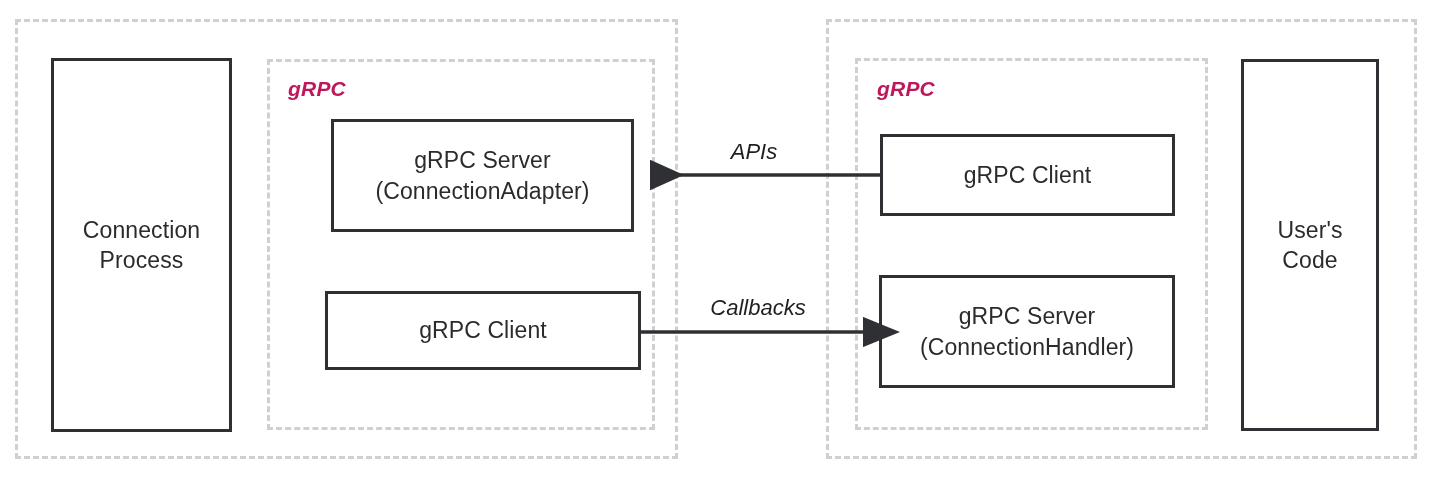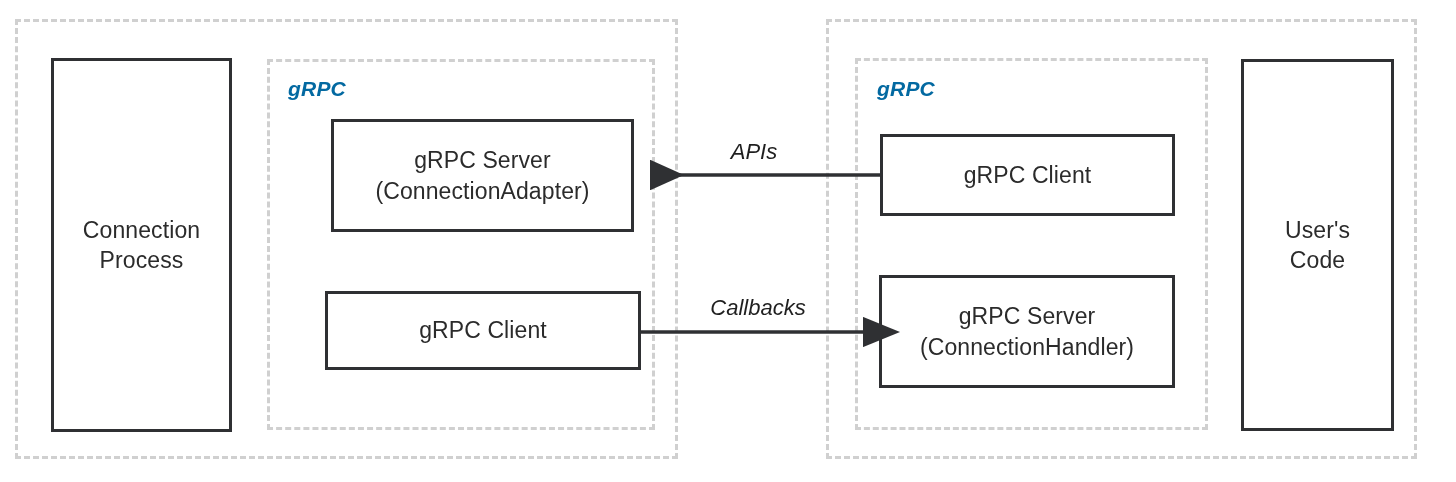--- a/index.html
+++ b/index.html
@@ -40,21 +40,21 @@
     letter-spacing: 0.1px;
     white-space: pre-line;
   }
 
   
   .zone-label {
     position: absolute;
     font-style: italic;
     font-weight: bold;
     font-size: 21px;
-    color: #0369a1;
+    color: #be185d;
     letter-spacing: 0.2px;
     white-space: nowrap;
   }
 
   
   .edge-label {
     position: absolute;
     font-style: italic;
     font-size: 22px;
     color: #1f1f1f;
@@ -95,21 +95,21 @@
 
   <div class="dashed-box" style="left:855px; top:58px; width:353px; height:372px;"></div>
 
   <div class="zone-label" style="left:877px; top:77px;">gRPC</div>
 
   <div class="node" style="left:880px; top:134px; width:295px; height:82px;">gRPC Client</div>
 
   <div class="node" style="left:879px; top:275px; width:296px; height:113px;">gRPC Server
 (ConnectionHandler)</div>
 
-  <div class="node" style="left:1241px; top:59px; width:153px; height:372px;">User's
+  <div class="node" style="left:1241px; top:59px; width:138px; height:372px;">User's
 Code</div>
 
   <svg id="arrow-layer" viewBox="0 0 1456 482" xmlns="http://www.w3.org/2000/svg">
     <defs>
       <marker id="arrowhead-left" markerWidth="11" markerHeight="9" refX="10" refY="4.5" orient="auto-start-reverse" markerUnits="strokeWidth">
         <path d="M 10 0 L 10 9 L 0 4.5 z" fill="#2f3033"></path>
       </marker>
       <marker id="arrowhead-right" markerWidth="11" markerHeight="9" refX="1" refY="4.5" orient="auto" markerUnits="strokeWidth">
         <path d="M 0 0 L 11 4.5 L 0 9 z" fill="#2f3033"></path>
       </marker>

